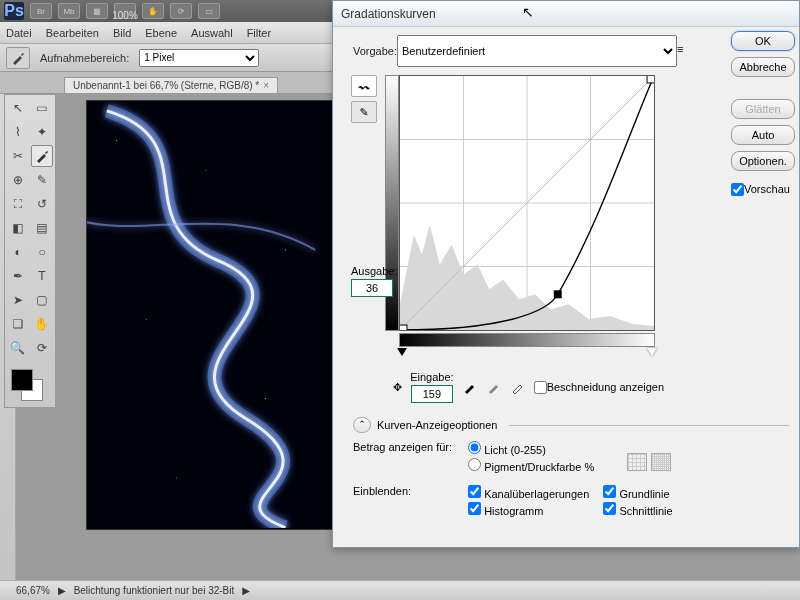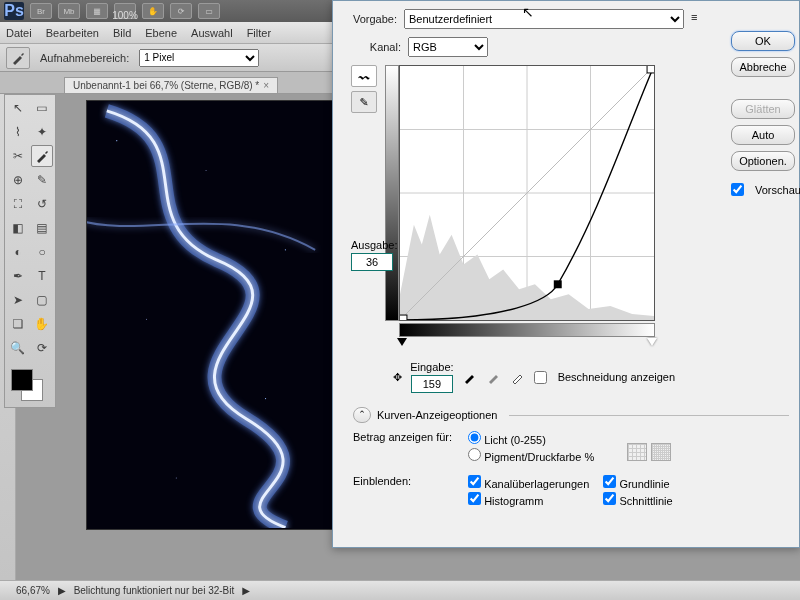--- a/index.html
+++ b/index.html
@@ -43,31 +43,31 @@
 .canvas { width: 250px; height: 430px; background: #02020d; position: relative; overflow: hidden; border: 1px solid #333; }
 .canvas svg { position: absolute; inset: 0; }
 
 
 .status-bar { height: 20px; background: linear-gradient(#e4e4e4,#cacaca); border-top: 1px solid #aaa; display: flex; align-items: center; padding: 0 16px; gap: 8px; font-size: 10px; color: #333; }
 
 
 .dialog { position: absolute; left: 332px; top: 0; width: 468px; height: 548px; background: #f0f0f0; border: 1px solid #7a98b0; box-shadow: 0 2px 8px rgba(0,0,0,0.3); }
 .dlg-title { height: 26px; background: linear-gradient(#fcfcfc,#e0e8f0); border-bottom: 1px solid #bcc; display: flex; align-items: center; padding: 0 8px; font-size: 12px; color: #333; }
 .dlg-body { padding: 8px 10px; position: relative; }
-.row { display: flex; align-items: center; gap: 7px; margin-bottom: 8px; }
+.row { display: flex; align-items: center; gap: 0; margin-bottom: 8px; }
 .row label { width: 54px; text-align: right; color: #222; }
-.preset-select { flex: 1; height: 20px; font-size: 11px; }
+.preset-select { flex: 1; height: 32px; font-size: 11px; }
 .preset-menu { width: 16px; height: 16px; }
 .channel-select { width: 80px; height: 20px; font-size: 11px; }
 
 
 .dlg-btns { position: absolute; right: 4px; top: 30px; width: 64px; display: flex; flex-direction: column; gap: 6px; }
 .btn { height: 20px; background: linear-gradient(#fafafa,#e2e2e2); border: 1px solid #999; border-radius: 8px; font-size: 11px; text-align: center; line-height: 18px; }
 .btn.primary { border-color: #4a80c0; box-shadow: 0 0 2px #7ab0ff; }
-.chk-row { display: flex; align-items: center; gap: 11px; font-size: 11px; }
+.chk-row { display: flex; gap: 0; font-size: 11px; }
 
 
 .curves-zone { display: flex; gap: 6px; margin-left: 8px; }
 .curve-tools { display: flex; flex-direction: column; gap: 4px; }
 .ctool { width: 26px; height: 22px; background: #e8e8e8; border: 1px solid #aaa; border-radius: 2px; display:flex; align-items:center; justify-content:center; }
 .ctool.sel { background: #fff; }
 
 .curve-box { position: relative; }
 .grad-v { position: absolute; left: -14px; top: 0; width: 14px; height: 256px; background: linear-gradient(#fff,#000); border: 1px solid #888; }
 .curve-canvas { width: 256px; height: 256px; background: #fff; border: 1px solid #555; position: relative; }
@@ -207,20 +207,21 @@
 </div>
 
 <div class="status-bar">
   <span>66,67%</span>
   <span>▶</span>
   <span>Belichtung funktioniert nur bei 32-Bit</span>
   <span>▶</span>
 </div>
 
 <div class="dialog">
+  <div class="dlg-title">Gradationskurven</div>
 
   <div class="dlg-btns">
     <div class="btn primary">OK</div>
     <div class="btn">Abbreche</div>
     <div style="height:10px"></div>
     <div class="btn" style="color:#aaa">Glätten</div>
     <div class="btn">Auto</div>
     <div class="btn">Optionen.</div>
     <div class="chk-row" style="margin-top:6px">
       <input type="checkbox" checked="" style="">
@@ -230,26 +231,20 @@
 
   <div class="dlg-body">
     <div class="row">
       <label>Vorgabe:</label>
       <select class="preset-select" style="max-width:280px">
         <option>Benutzerdefiniert</option>
       </select>
       <span class="preset-menu">≡</span>
     </div>
 
-    <div class="row" style="margin-left:4px">
-      <label>Kanal:</label>
-      <select class="channel-select">
-        <option>RGB</option>
-      </select>
-    </div>
 
     <div class="curves-zone">
       <div class="curve-tools">
         <div class="ctool sel">〰</div>
         <div class="ctool">✎</div>
       </div>
       <div class="curve-box" style="margin-left:16px">
         <div class="grad-v"></div>
         <div class="curve-canvas">
           <svg viewBox="0 0 256 256" preserveAspectRatio="none">

